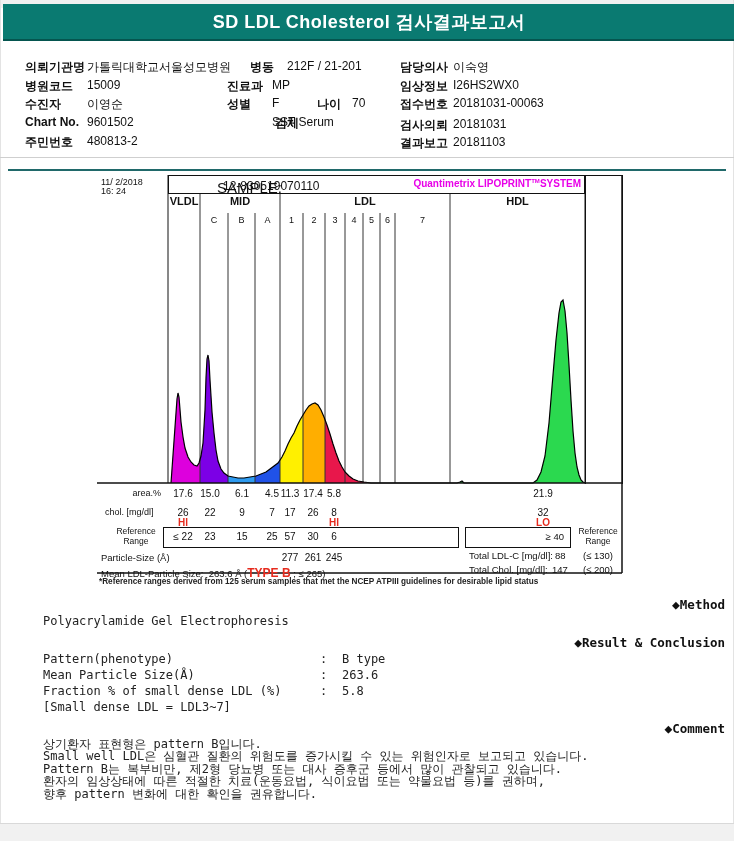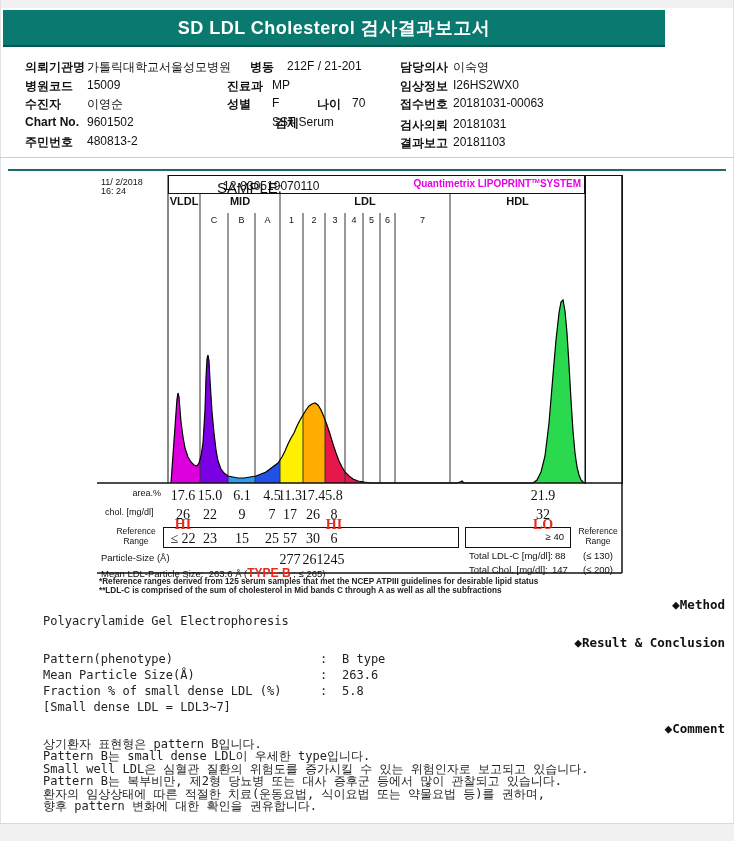--- a/index.html
+++ b/index.html
@@ -6,42 +6,42 @@
   body{
     width:734px;height:841px;position:relative;background:#ffffff;
     font-family:"Liberation Sans",sans-serif;color:#111;overflow:hidden;
   }
   .abs{position:absolute;}
   
   .top-strip{left:0;top:0;width:734px;height:8px;background:#f1f1f1;border-bottom:1px solid #ffffff;}
   .bottom-strip{left:0;top:823px;width:734px;height:18px;background:#f1f1f1;border-top:1px solid #d9d9d9;}
   .side-edge{top:0;width:1px;height:841px;background:#e3e3e3;}
   
-  .title-bar{left:3px;top:10px;width:662px;height:35px;background:#0a7a71;border-bottom:2px solid #05554f;
+  .title-bar{left:3px;top:4px;width:732px;height:35px;background:#0a7a71;border-bottom:2px solid #05554f;
     display:flex;align-items:center;justify-content:center;}
   .title-bar span{color:#ffffff;font-size:18px;font-weight:bold;letter-spacing:.5px;}
   
   .pi{left:20px;top:55px;width:705px;height:105px;font-size:12px;}
   .pi span{position:absolute;white-space:nowrap;}
   .pi .lbl{font-weight:bold;}
   
   .rule-light{left:0;top:157px;width:734px;height:1px;background:#cfcfcf;}
   .rule-teal{left:8px;top:169px;width:718px;height:2px;background:#20696a;}
   
   .chart{left:97px;top:175px;width:530px;height:423px;font-size:9px;}
   .chart .t{position:absolute;white-space:nowrap;}
   .sample-box{position:absolute;left:71px;top:0;width:415px;height:17px;border:1px solid #111;background:#fff;}
   .right-cell{position:absolute;left:488px;top:0;width:36px;height:308px;border:1px solid #111;border-bottom:none;}
   .band-lbl{position:absolute;top:20px;height:14px;text-align:center;font-weight:bold;font-size:11px;}
   .sub-lbl{position:absolute;top:40px;height:11px;text-align:center;font-size:9px;}
   .brand{color:#e800e8;font-weight:bold;font-size:10px;}
   .brand sup{font-size:6px;}
   .flag{color:#e62b1e;font-weight:bold;font-size:8px;}
   .refbox{position:absolute;border:1px solid #111;background:#fff;}
-  .vcell{position:absolute;transform:translateX(-50%);white-space:nowrap;font-size:14px;text-align:center;font-family:Liberation Serif, serif;}
+  .vcell{position:absolute;transform:translateX(-50%);white-space:nowrap;font-size:10px;text-align:center;}
   .foot{position:absolute;font-size:8.2px;font-weight:bold;white-space:nowrap;color:#222;}
   
   .sections{left:10px;top:597px;width:715px;font-family:"DejaVu Sans Mono","Liberation Mono",monospace;font-size:12px;color:#222;}
   .sec-h{position:relative;font-weight:bold;font-size:12.5px;margin:0 0 2px 0;color:#111;text-align:right;}
   .sec-h .diamond{display:inline-block;width:22px;color:#111;font-size:13px;}
   .sec-body{margin:0 0 6px 33px;line-height:15px;}
   .r-row{position:relative;height:16px;}
   .r-row .colon{position:absolute;left:277px;}
   .r-row .rv{position:absolute;left:299px;}
   .cmt div{line-height:12.4px;white-space:nowrap;}
@@ -197,21 +197,20 @@
   </span>
 
   <span class="t" style="left:372px;top:375px;font-size:9.5px;">Total LDL-C [mg/dl]:</span>
   <span class="t" style="left:458px;top:375px;font-size:9.5px;">88</span>
   <span class="t" style="left:486px;top:375px;font-size:9.5px;">(≤ 130)</span>
   <span class="t" style="left:372px;top:389px;font-size:9.5px;">Total Chol. [mg/dl]:</span>
   <span class="t" style="left:455px;top:389px;font-size:9.5px;">147</span>
   <span class="t" style="left:486px;top:389px;font-size:9.5px;">(≤ 200)</span>
 
   <span class="foot" style="left:2px;top:402px;">*Reference ranges derived from 125 serum samples that met the NCEP ATPIII guidelines for desirable lipid status</span>
-  <span class="foot" style="left:2px;top:411px;">**LDL-C is comprised of the sum of cholesterol in Mid bands C through A as well as all the subfractions</span>
 
   <div id="value-cells">
       <span class="vcell" style="left: 86px; top: 313px;">17.6</span>
       <span class="vcell" style="left: 113px; top: 313px;">15.0</span>
       <span class="vcell" style="left: 145px; top: 313px;">6.1</span>
       <span class="vcell" style="left: 175px; top: 313px;">4.5</span>
       <span class="vcell" style="left: 193px; top: 313px;">11.3</span>
       <span class="vcell" style="left: 216px; top: 313px;">17.4</span>
       <span class="vcell" style="left: 237px; top: 313px;">5.8</span>
       <span class="vcell" style="left: 446px; top: 313px;">21.9</span>
@@ -259,21 +258,20 @@
       <span>Fraction % of small dense LDL (%)</span>
       <span class="colon">:</span>
       <span class="rv">5.8</span>
     </div>
     <div>[Small dense LDL = LDL3~7]</div>
   </div>
 
   <div class="sec-h"><span class="diamond">◆</span><span>Comment</span></div>
   <div class="sec-body cmt">
     <div>상기환자 표현형은 pattern B입니다.</div>
-    <div>Pattern B는 small dense LDL이 우세한 type입니다.</div>
     <div>Small well LDL은 심혈관 질환의 위험도를 증가시킬 수 있는 위험인자로 보고되고 있습니다.</div>
     <div>Pattern B는 복부비만, 제2형 당뇨병 또는 대사 증후군 등에서 많이 관찰되고 있습니다.</div>
     <div>환자의 임상상태에 따른 적절한 치료(운동요법, 식이요법 또는 약물요법 등)를 권하며,</div>
     <div>향후 pattern 변화에 대한 확인을 권유합니다.</div>
   </div>
 </div>
 
 <div class="abs bottom-strip"></div>
 
 </body></html>

